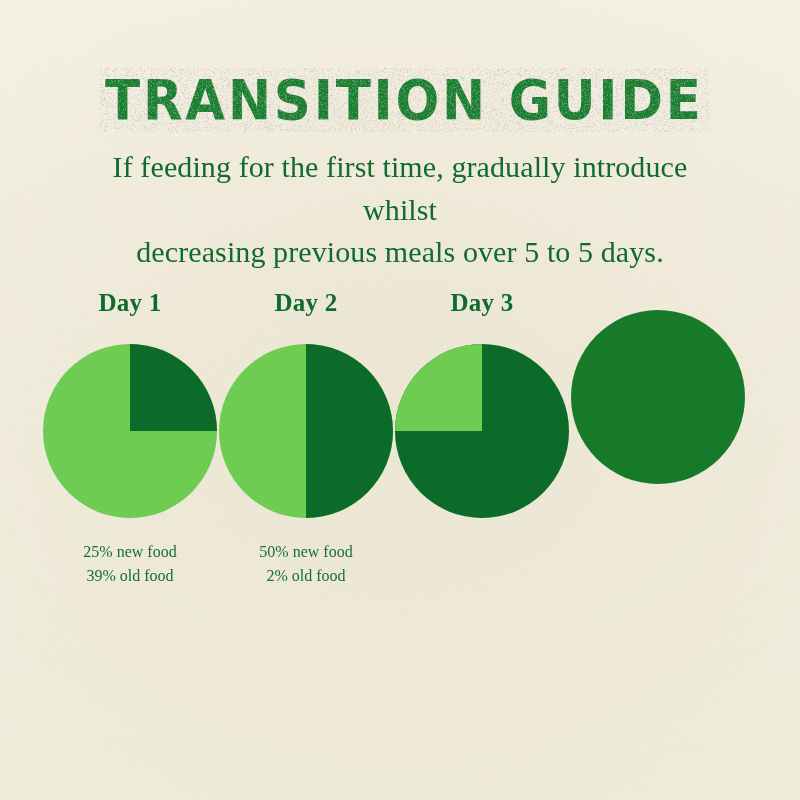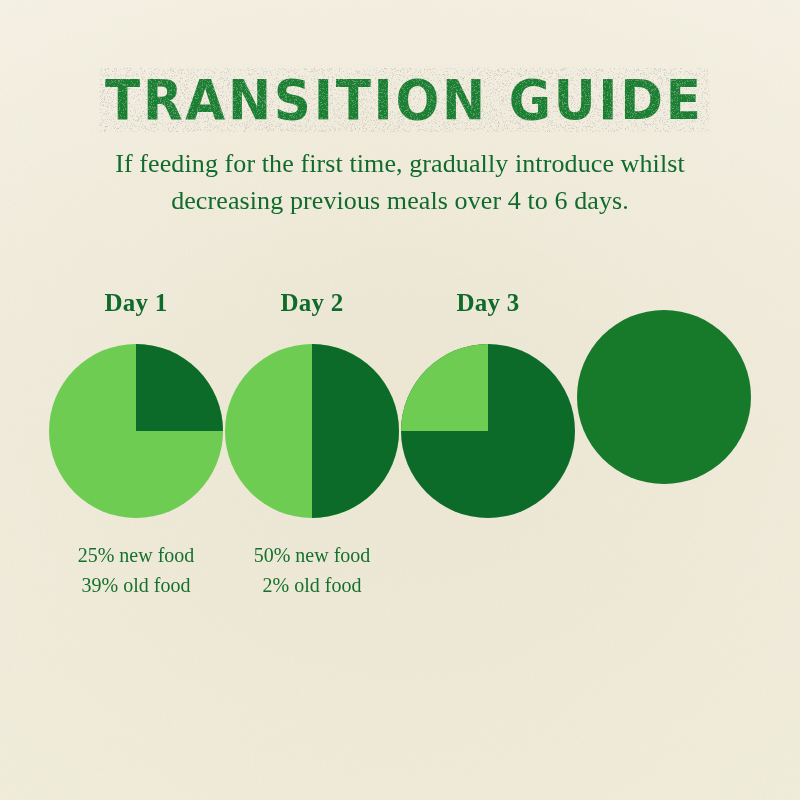--- a/index.html
+++ b/index.html
@@ -66,31 +66,31 @@
   }
 
   
   .subtitle {
     position: absolute;
     top: 146px;
     left: 96px;
     width: 608px;
     text-align: center;
     color: #106b2c;
-    font-size: 26px;
+    font-size: 30px;
     line-height: 1.42;
     letter-spacing: 0.1px;
   }
   .subtitle .l2 { display: block; }
 
   
   .row {
     position: absolute;
     top: 286px;
-    left: 12px;
+    left: 6px;
     width: 710px;
     display: flex;
     justify-content: space-between;
     padding: 0 36px;
     box-sizing: border-box;
   }
   .col {
     width: 176px;
     text-align: center;
   }
@@ -108,21 +108,21 @@
     display: flex;
     align-items: center;
     justify-content: center;
   }
   .pie {
     display: block;
   }
   .caption {
     margin-top: 21px;
     color: #15702d;
-    font-size: 20px;
+    font-size: 16px;
     line-height: 1.52;
   }
   .caption .c-line { display: block; white-space: nowrap; }
 </style>
 </head>
 <body>
 
 <div id="page">
 
   <svg id="grain" width="800" height="800" aria-hidden="true">
@@ -148,21 +148,21 @@
                 <feFuncA type="discrete" tableValues="0 0 0 0 0 0 .7 0 0 .5 0"></feFuncA>
               </feComponentTransfer>
             </filter>
           </defs>
           <rect width="663" height="64" filter="url(#tGrain)" fill="#f3efe0"></rect>
         </svg></div>
   </div>
 
   <div class="subtitle">
     <span class="l1">If feeding for the first time, gradually introduce whilst</span>
-    <span class="l2">decreasing previous meals over 4 to 6 days.</span>
+    <span class="l2">decreasing previous meals over 5 to 5 days.</span>
   </div>
 
   <div class="row">
 
     <div class="col">
       <div class="day-label">Day 1</div>
       <div class="pie-holder">
         <svg class="pie" width="176" height="176" viewBox="0 0 176 176">
           <circle cx="88" cy="88" r="87" fill="#6ecc52"></circle>
           <path d="M88 88 L88 1 A87 87 0 0 1 175 88 Z" fill="#0c6b28"></path>

